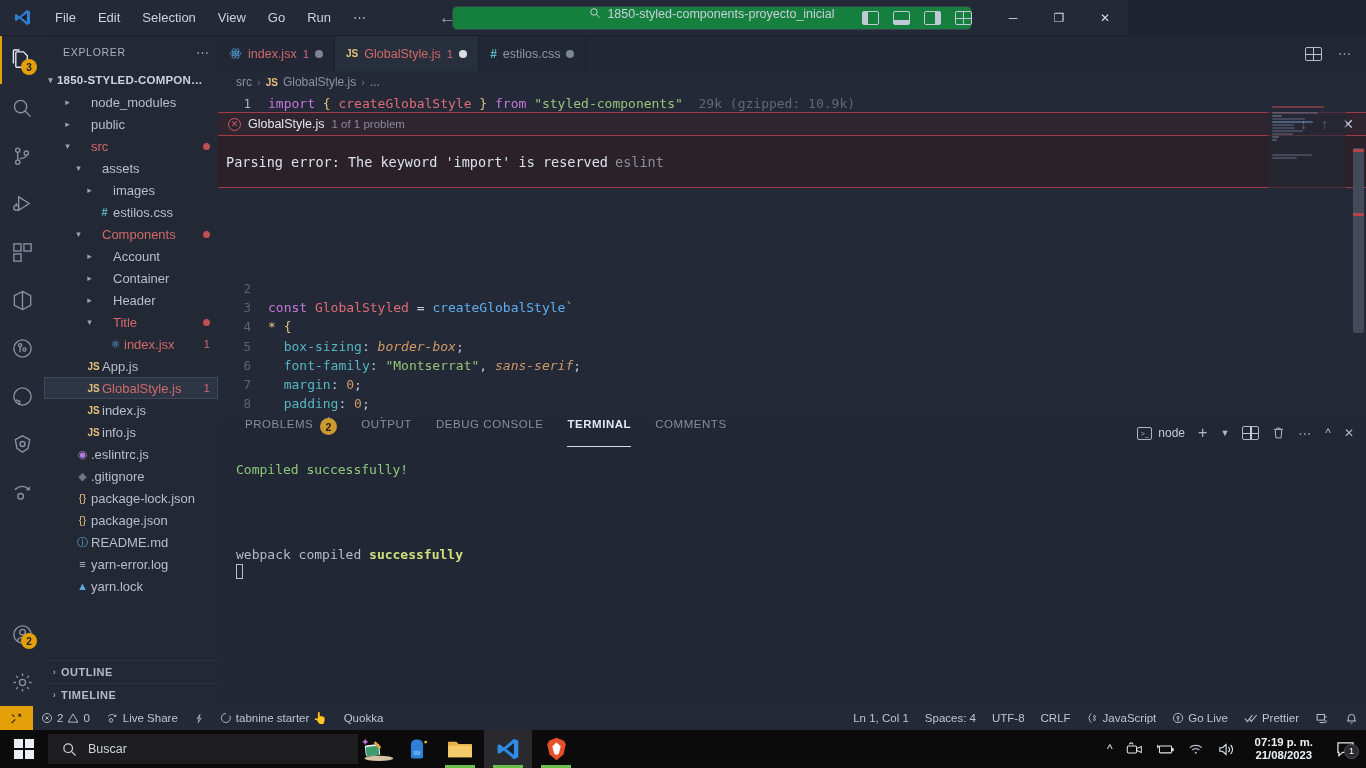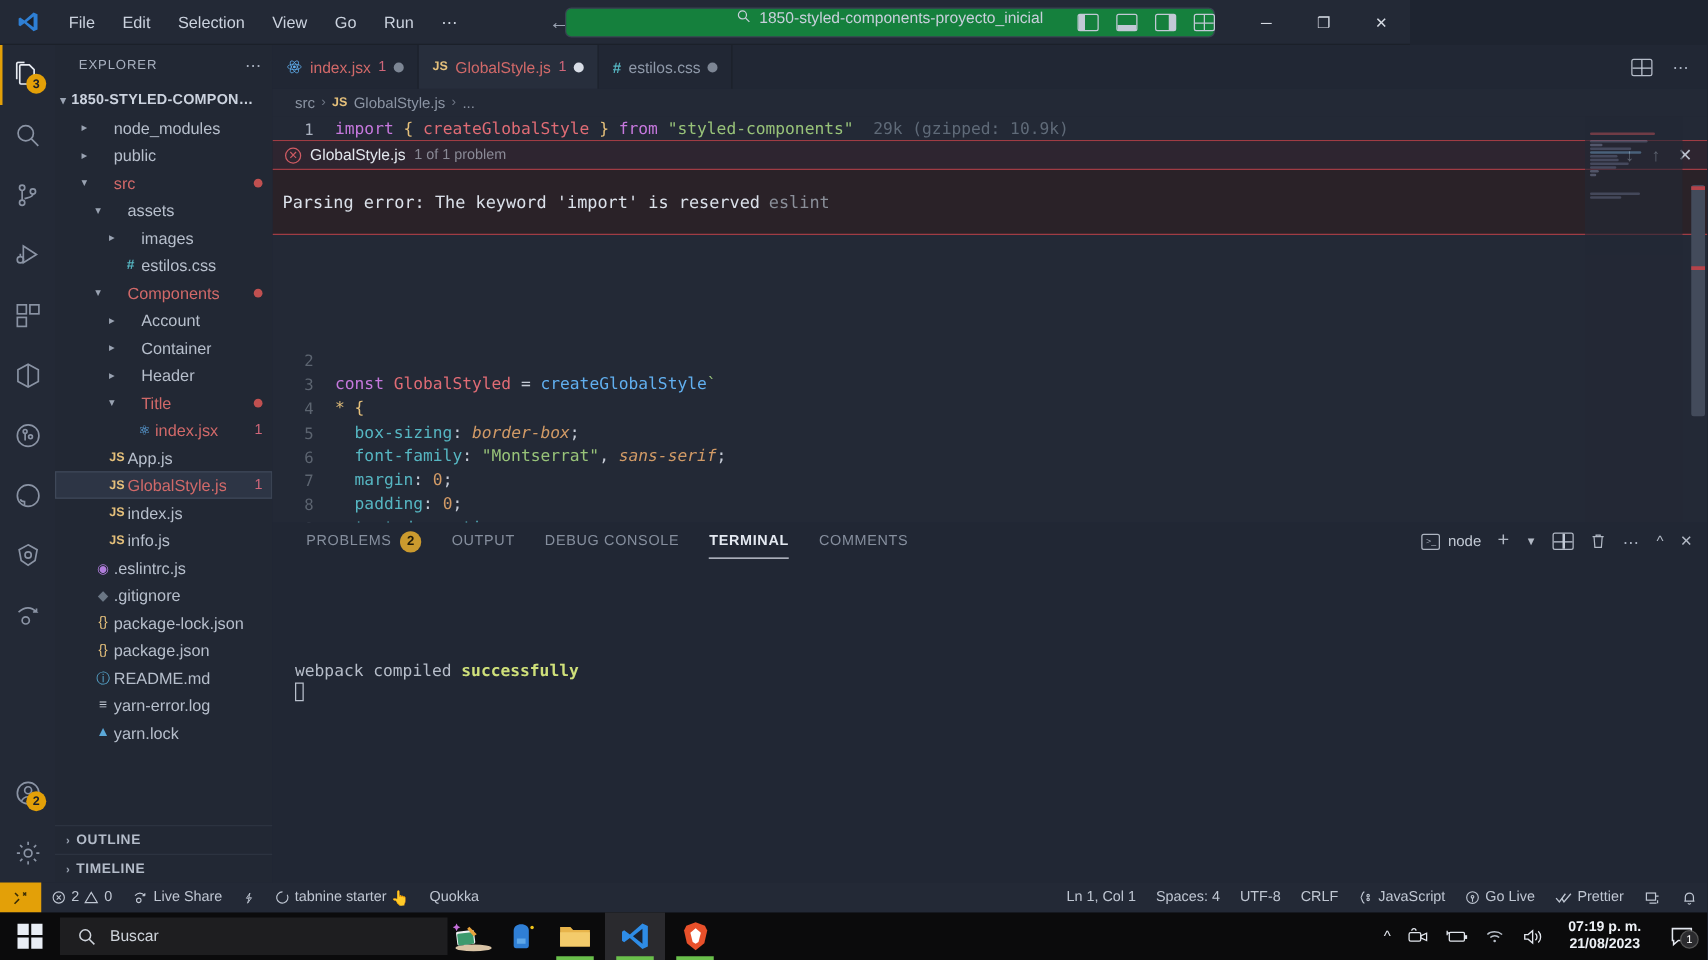--- a/index.html
+++ b/index.html
@@ -162,21 +162,21 @@
     position: absolute; right: 2px; top: 55px; width: 11px; height: 185px;
     background: #434b5b; border-radius: 2px;
   }
   .ovr-mark { position: absolute; right: 2px; width: 11px; height: 3px; background: #b5434a; }
 
   
   .panel { position: absolute; left: 218px; top: 418px; width: 1148px; height: 288px; background: #212734; }
   .panel-tabs { height: 30px; display: flex; align-items: center; padding-left: 15px; gap: 0; }
   .ptab {
     font-size: 11.5px; letter-spacing: .55px; color: #868f9e; padding: 0 12px; height: 30px;
-    display: flex; align-items: center; gap: 7px; cursor: default; position: relative;
+    display: flex; gap: 7px; cursor: default; position: relative;
   }
   .ptab.active { color: #e4e9f1; font-weight: bold; }
   .ptab.active::after {
     content:''; position: absolute; left: 12px; right: 12px; bottom: 1px; height: 1.5px; background: #d7dce5;
   }
   .pbadge {
     min-width: 17px; height: 17px; border-radius: 9px; background: #cb9a2e; color: #211a08;
     font-size: 10.5px; display: flex; align-items: center; justify-content: center; font-weight: bold; padding: 0 4px;
   }
   .panel-right { margin-left: auto; display: flex; align-items: center; gap: 13px; padding-right: 12px; color: #b2b9c5; }
@@ -692,20 +692,21 @@
             <path d="M2.5 3.5 h11 M6 3.5 V2 h4 v1.5 M4 3.5 l.8 10.5 h6.4 L12 3.5"></path>
           </svg>
         </span>
         <span class="dots">⋯</span>
         <span style="font-size:12px">^</span>
         <span style="font-size:12px">✕</span>
       </div>
     </div>
 
     <div class="terminal">
+      <div class="t-green">Compiled successfully!</div>
       <div>&nbsp;</div>
       <div>&nbsp;</div>
       <div>&nbsp;</div>
       <div>&nbsp;</div>
       <div><span class="t-dim">webpack compiled </span><span class="t-yellow">successfully</span></div>
       <div><span class="cursor-box"></span></div>
     </div>
   </div>
 
   <div class="statusbar">

